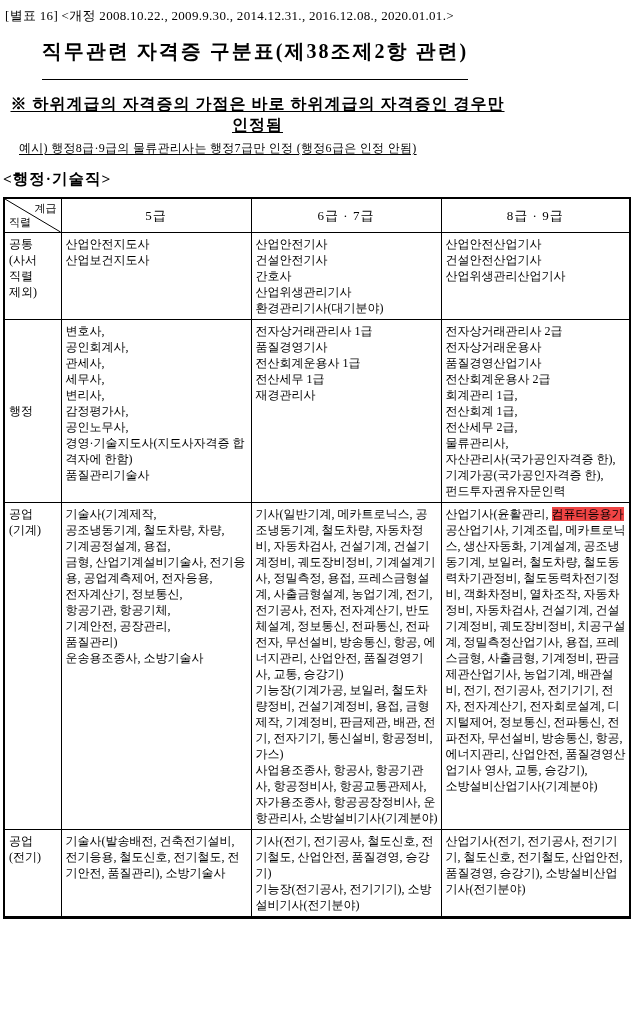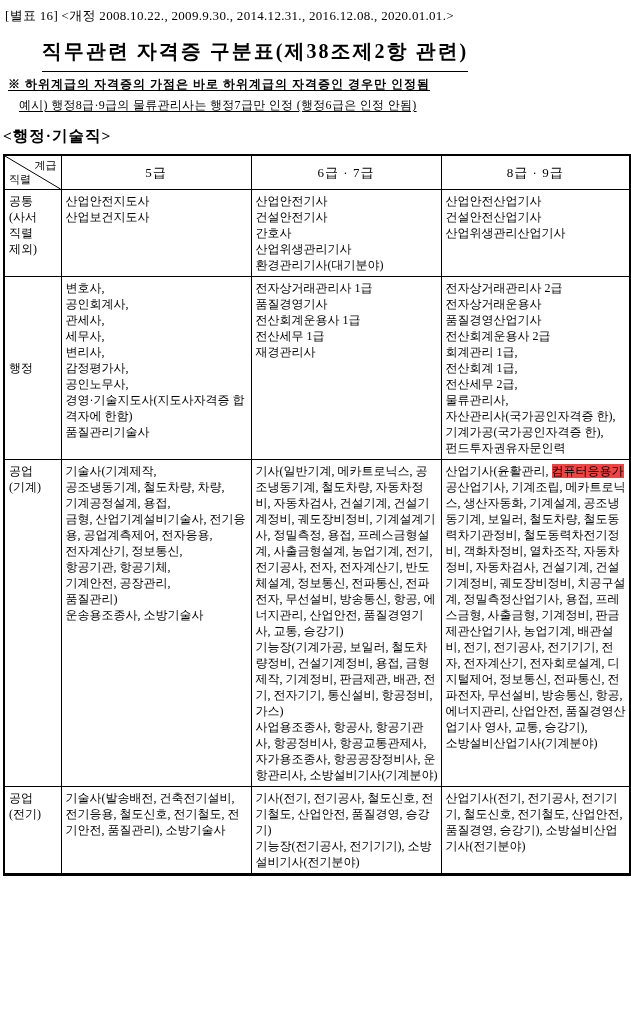--- a/index.html
+++ b/index.html
@@ -21,30 +21,31 @@
     white-space: nowrap;
     padding-left: 2px;
   }
   .title-row { text-align: center; margin-top: 13px; }
   .page-title {
     display: inline-block;
     font-size: 20px;
     font-weight: bold;
     letter-spacing: 2px;
     border-bottom: 1.5px solid #000;
-    padding-bottom: 6px;
+    padding-bottom: 14px;
   }
   .note-line {
-    margin-top: 4px;
+    margin-top: 14px;
     margin-left: 5px;
-    font-size: 12px;
+    font-size: 16px;
     font-weight: bold;
     letter-spacing: 1px;
     text-decoration: underline;
     text-underline-offset: 2px;
+    text-align: center;
   }
   .example-line {
     margin-top: 4px;
     margin-left: 16px;
     font-size: 12px;
     letter-spacing: 0.3px;
     text-decoration: underline;
     text-underline-offset: 2px;
   }
   .section-heading {

